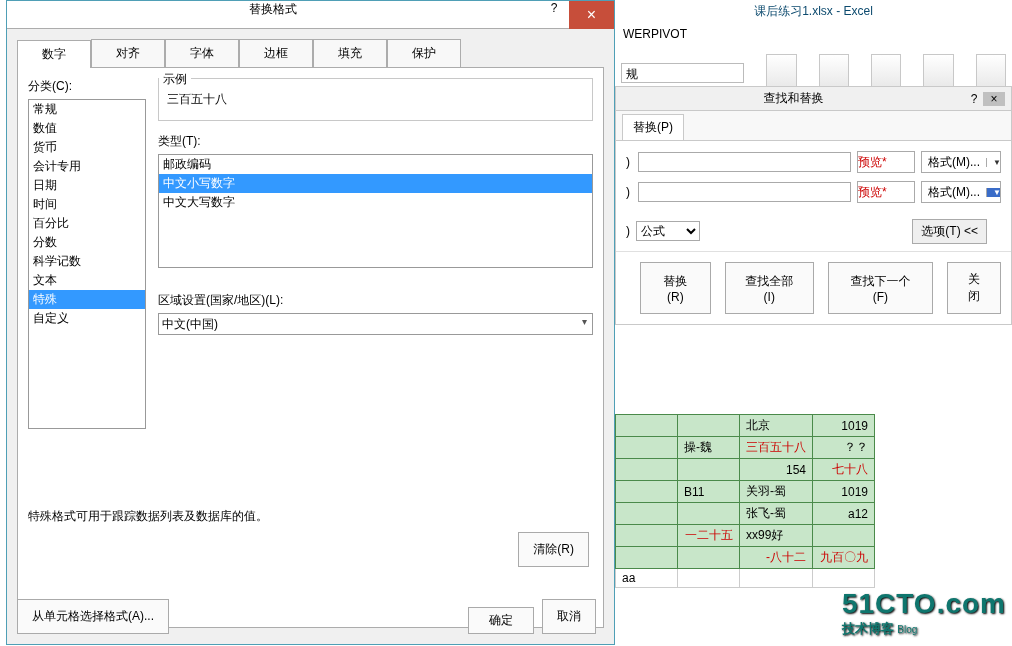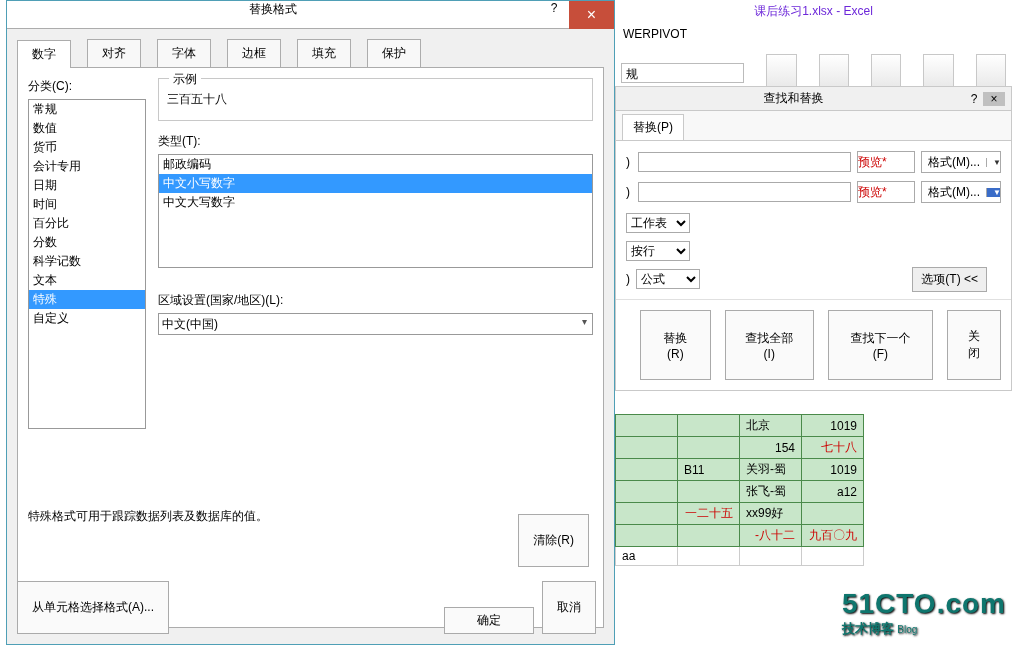--- a/index.html
+++ b/index.html
@@ -6,46 +6,46 @@
 body{width:1012px;height:646px;background:#fff;position:relative;overflow:hidden}
 
 
 .fmt-dialog{position:absolute;left:6px;top:0;width:609px;height:645px;border:1px solid #4f9fb6;background:#f0f0f0}
 .fmt-title{background:#fff;height:28px;display:flex;align-items:flex-start;border-bottom:1px solid #acacac}
 .fmt-title .t{flex:1;text-align:center}
 .fmt-title .help{width:30px;text-align:center;color:#000}
 .fmt-title .x{width:45px;background:#c74e3a;color:#fff;text-align:center;height:28px;line-height:28px;font-size:16px}
 .tabs{padding:10px 10px 0 10px}
 .tabstrip{display:flex;border-bottom:1px solid #acacac}
-.tab{padding:5px 14px;border:1px solid #acacac;border-bottom:none;background:#f8f8f8;margin-right:16px}
+.tab{padding:5px 24px;border:1px solid #acacac;border-bottom:none;background:#f8f8f8;margin-right:0}
 .tab.active{background:#fff;position:relative;top:1px}
 .body{background:#fff;border:1px solid #acacac;border-top:none;padding:10px;height:560px;position:relative}
 .col-left{position:absolute;left:10px;top:10px;width:118px}
 .col-right{position:absolute;left:140px;top:10px;right:10px}
 .lbl{margin-bottom:4px}
 .listbox{border:1px solid #999;height:330px;overflow:auto;background:#fff}
 .listbox div{padding:1px 4px}
 .sel{background:#3399ff;color:#fff}
 .sample-box{border:1px solid #c8c8c8;padding:12px 8px;margin-bottom:12px;position:relative}
-.sample-box .slbl{position:absolute;top:-8px;left:10px;background:#fff;padding:0 4px}
+.sample-box .slbl{position:absolute;top:-8px;left:0;background:#fff;padding:0 4px}
 .typelist{border:1px solid #999;height:114px;background:#fff}
 .typelist div{padding:1px 4px}
 .locale{width:100%;border:1px solid #999;padding:3px;background:#fff;appearance:none;-webkit-appearance:none}
 .sel-wrap{position:relative}
 .sel-wrap::after{content:"▾";position:absolute;right:6px;top:3px;font-size:10px;color:#555}
 .note{position:absolute;left:10px;top:440px}
-.btn{border:1px solid #aaa;background:#fafafa;padding:17px 14px}
+.btn{border:1px solid #aaa;background:#fafafa;padding:8px 14px}
 .clear-btn{position:absolute;right:14px;bottom:60px}
 .from-cell{position:absolute;left:10px;bottom:10px}
-.ok-btn{position:absolute;right:80px;bottom:10px;padding:4px 32px}
+.ok-btn{position:absolute;right:80px;bottom:10px;padding:4px 20px}
 .cancel-btn{position:absolute;right:18px;bottom:10px}
 
 
 .excel-bg{position:absolute;left:615px;top:0;right:0;bottom:0}
-.excel-title{text-align:center;color:#6d28d9;font-size:12px;padding:3px 0}
+.excel-title{text-align:center;color:#0c4a6e;font-size:12px;padding:3px 0}
 .ribbon-row{display:flex;align-items:center;padding:2px 6px;gap:22px;height:56px}
 .combo{border:1px solid #bbb;width:130px;height:20px;background:#fff}
 .ri{width:32px;height:38px;border:1px solid #c8c8c8;background:linear-gradient(#fff,#e6e6e6)}
 
 
 .fr-panel{position:absolute;left:615px;top:86px;right:0;border:1px solid #c9c9c9;background:#fff}
 .fr-title{background:#f0f0f0;display:flex;align-items:center;padding:3px 6px;border-bottom:1px solid #c9c9c9}
 .fr-title .t{flex:1;text-align:center}
 .fr-title .h{width:18px;text-align:center}
 .fr-title .x{width:22px;background:#c0c0c0;text-align:center}
@@ -118,24 +118,20 @@
     <div class="fr-row">
       <span class="lb">)</span>
       <div class="fr-input"></div>
       <div class="prev">预览*</div>
       <div class="fmtbtn">
           <span>格式(M)...</span>
           <span class="dd">▼</span>
         </div>
     </div>
     <div class="opt-row">
-      <div class="col-dd">
-        <select class="sel-sm"><option>工作表</option></select>
-        <select class="sel-sm"><option>按行</option></select>
-      </div>
     </div>
     <div class="look-row">
       <span>)</span>
       <select class="sel-sm"><option>公式</option></select>
       <button class="opt-btn">选项(T) &lt;&lt;</button>
     </div>
   </div>
   <div class="fr-btns">
     <div style="flex:1"></div>
     <button class="btn">替换(R)</button>
@@ -145,20 +141,26 @@
   </div>
 </div>
 
 <table class="sheet">
   <tbody>
       <tr>
         <td></td>
         <td class="txt"></td>
         <td class="txt">北京</td>
         <td>1019</td>
+      </tr>
+  <tr>
+        <td></td>
+        <td class="txt">操-魏</td>
+        <td class="red">三百五十八</td>
+        <td>？？</td>
       </tr>
   <tr>
         <td></td>
         <td></td>
         <td>154</td>
         <td class="red">七十八</td>
       </tr>
   <tr>
         <td></td>
         <td class="txt">B11</td>

